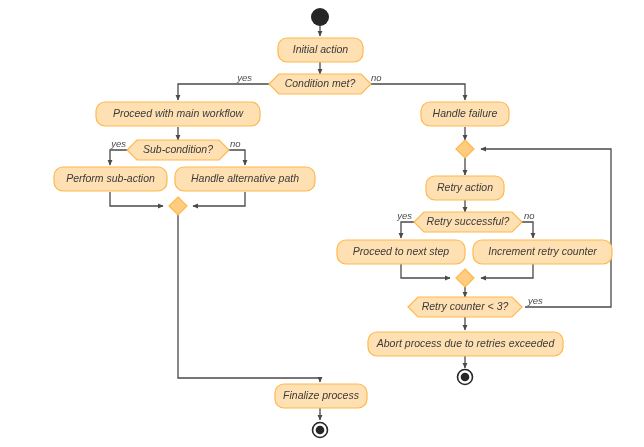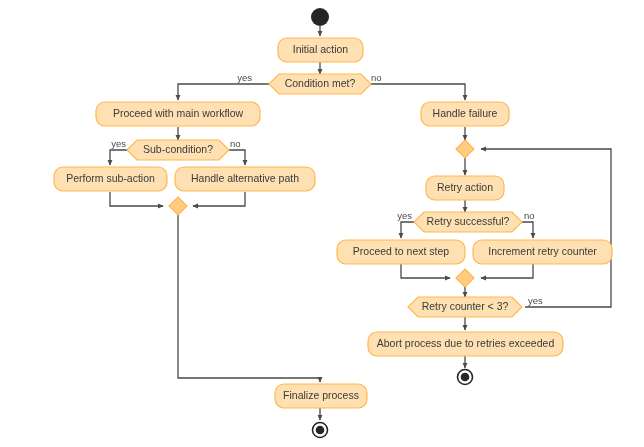--- a/index.html
+++ b/index.html
@@ -11,20 +11,21 @@
   body {
     width: 644px;
     height: 447px;
     overflow: hidden;
     font-family: "Liberation Sans", sans-serif;
   }
   #diagram-root {
     position: relative;
     width: 540px;
     height: 447px;
+    font-style: italic;
   }
   svg#activity-diagram {
     display: block;
     width: 644px;
     height: 447px;
   }
   .node-shape {
     fill: #ffe0b2;
     stroke: #ffb74d;
     stroke-width: 1.2;

